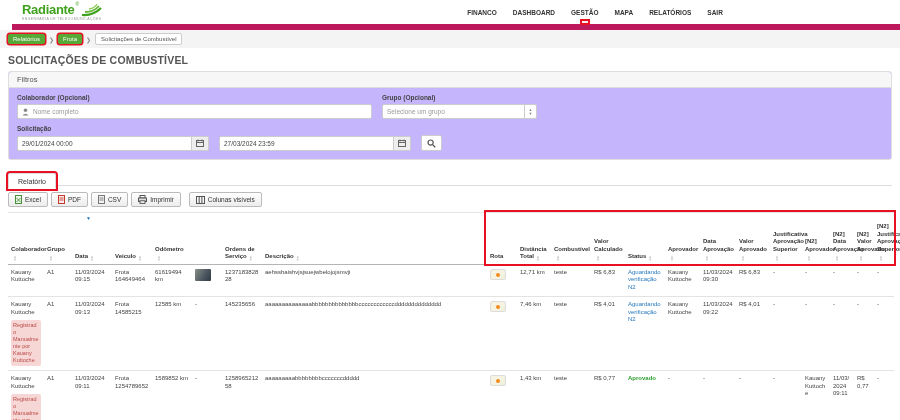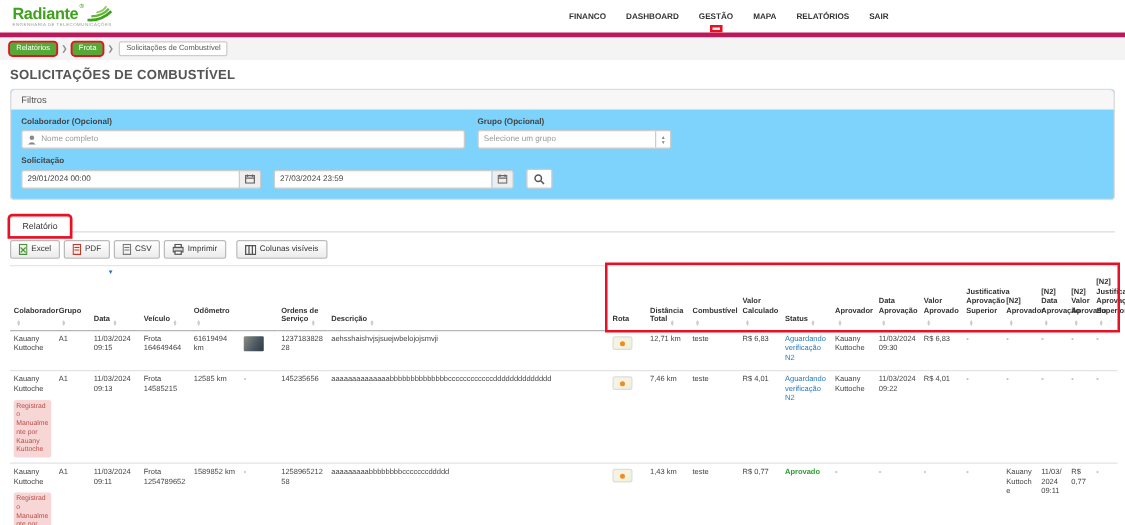--- a/index.html
+++ b/index.html
@@ -2,21 +2,21 @@
 <html><head>
 <meta charset="utf-8">
 <style>
   * { box-sizing: border-box; margin: 0; padding: 0; }
   html,body { width: 900px; height: 420px; overflow: hidden; background:#fff;
     font-family: "Liberation Sans", "DejaVu Sans", sans-serif; color:#444; }
   .page { position: relative; width: 900px; height: 420px; }
 
   
   .topbar { height: 30px; display:flex; align-items:center; padding: 0 10px;
-    background:#fff; border-bottom: 4px solid #be185d; }
+    background:#fff; border-bottom: 6px solid #be185d; margin-left: 12px; }
   .logo { display:flex; flex-direction:column; line-height: 1; }
   .logo-row { display:flex; align-items:center; }
   .logo-text { font-size: 13px; font-weight: bold; color:#3fa21c; letter-spacing:-.3px; }
   .logo-reg { font-size: 5px; color:#3fa21c; vertical-align:super; margin-left:1px; position:relative; top:-5px;}
   .swoosh { margin-left: 2px; }
   .tagline { font-size: 3.5px; color:#999; letter-spacing:.4px; margin-top:1px; }
   .nav { display:flex; gap: 16px; margin-left: 360px; }
   .nav a { font-size: 6.5px; font-weight: bold; color:#333; text-decoration:none; position:relative; }
   .nav-red-badge { position:absolute; left:50%; transform:translateX(-50%); bottom:-9px;
     width: 10px; height: 6px; border: 2px solid #e81123; background: #fdeaea; }
@@ -27,21 +27,21 @@
   .chip { font-size: 6px; padding: 2px 5px; border-radius: 2px; line-height:1; cursor:default; }
   .chip.green { background:#56a837; color:#fff; }
   .chip.white { background:#fff; color:#555; border:1px solid #ccc; }
   .chip.annotated { box-shadow: 0 0 0 1.5px #e81123; }
   .sep { font-size: 6px; color:#8a8a8a; }
 
   
   .page-title { font-size: 10.5px; font-weight: 600; color:#555; margin: 6px 8px 5px; letter-spacing:.2px; }
 
   
-  .panel { margin: 0 8px; border: 1px solid #ddd; border-radius: 3px; background:#7dd3fc; }
+  .panel { margin: 0 8px; border: 1px solid #ddd; border-radius: 3px; background:#c4b5fd; }
   .panel-head { background:#f7f7f7; border-bottom:1px solid #ddd; padding: 3px 8px;
     font-size: 7.5px; color:#555; border-radius: 3px 3px 0 0; }
   .panel-body { padding: 6px 8px 8px; position: relative; }
   .filter-label { font-size: 6.5px; font-weight: bold; color:#444; margin-bottom: 3px; }
   .row1 { display:flex; }
   .col-left { width: 355px; }
   .col-right { margin-left: 10px; width: 155px; }
   .input, .select { height: 15px; border: 1px solid #ccc; border-radius: 2px; background:#fff;
     display:flex; align-items:center; font-size: 6.5px; padding: 0 4px; color:#444; }
   .placeholder { color:#9a9a9a; }

